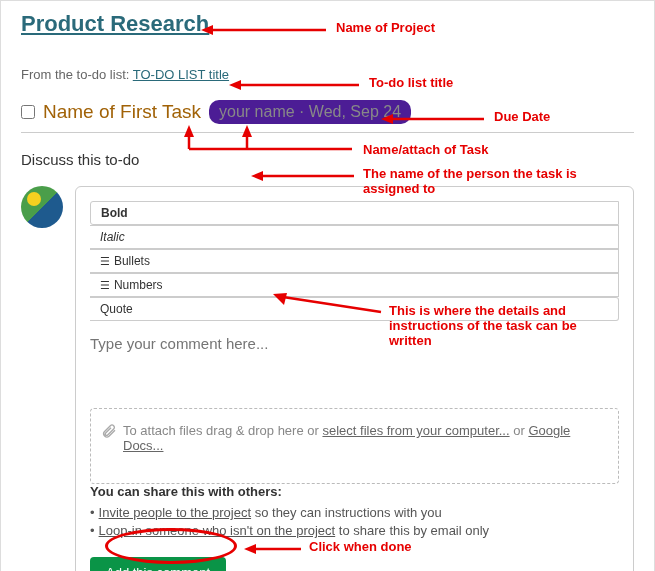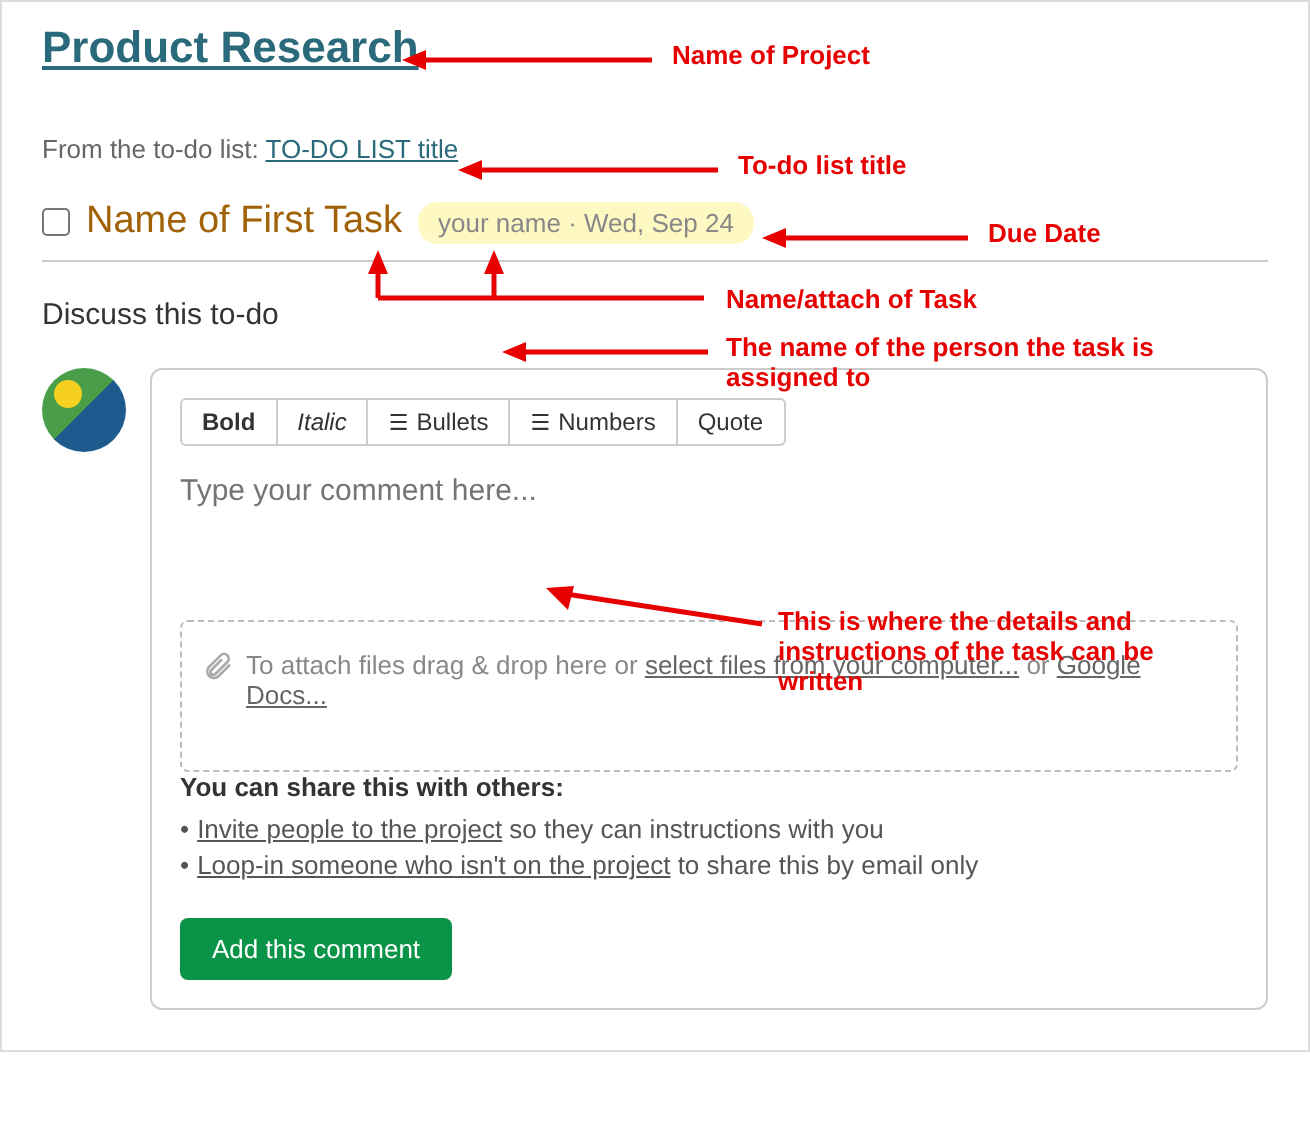--- a/index.html
+++ b/index.html
@@ -4,28 +4,28 @@
 <style>
   * { box-sizing: border-box; margin: 0; padding: 0; }
   body { font-family: "Helvetica Neue", Arial, sans-serif; font-size: 14px; color: #333; background: #fff; width: 655px; position: relative; }
   .page { padding: 10px 20px 20px 20px; position: relative; border: 1px solid #ddd; }
   .project-title { color: #2a6a7a; font-size: 22px; font-weight: bold; text-decoration: underline; margin-bottom: 30px; display: inline-block; }
   .from-line { font-size: 13px; color: #666; margin-bottom: 18px; }
   .todo-link { color: #2a6a7a; text-decoration: underline; }
   .task-row { display: flex; align-items: center; gap: 8px; margin-bottom: 8px; }
   .task-check { width: 14px; height: 14px; }
   .task-name { font-size: 19px; font-weight: 400; color: #a16207; }
-  .task-meta { background: #fef9c3; color: #888; font-size: 13px; padding: 3px 10px; border-radius: 10px; }
+  .task-meta { background: #4c1d95; color: #888; font-size: 16px; padding: 3px 10px; border-radius: 10px; }
   .divider { border: none; border-top: 1px solid #ccc; margin: 8px 0 18px 0; }
   .discuss-label { font-size: 15px; color: #333; margin-bottom: 18px; }
   .comment-area { display: flex; gap: 12px; }
   .avatar { width: 42px; height: 42px; border-radius: 50%; flex-shrink: 0; background: linear-gradient(135deg, #4a9e4a 0%, #4a9e4a 50%, #1e5a8e 50%, #1e5a8e 100%); position: relative; overflow: hidden; }
   .avatar::before { content: ""; position: absolute; width: 14px; height: 14px; background: #f5d020; border-radius: 50%; top: 6px; left: 6px; }
   .comment-box { flex: 1; border: 1px solid #ccc; border-radius: 6px; padding: 14px; }
-  .toolbar { display: flex; gap: 0; margin-bottom: 14px; }
+  .toolbar { display: flex; gap: 0; margin-bottom: 14px; flex-direction: column; }
   .toolbar button { background: #fff; border: 1px solid #ccc; padding: 4px 10px; font-size: 12px; color: #333; cursor: pointer; display: flex; align-items: center; gap: 4px; }
   .toolbar button:not(:first-child) { border-left: none; }
   .toolbar button:first-child { border-radius: 3px 0 0 3px; font-weight: bold; }
   .toolbar button:nth-child(2) { font-style: italic; }
   .toolbar button:last-child { border-radius: 0 3px 3px 0; }
   .tb-icon { font-size: 11px; }
   .comment-input { width: 100%; border: none; outline: none; font-size: 15px; color: #aaa; min-height: 70px; resize: none; font-family: inherit; }
   .attach-zone { border: 1px dashed #bbb; border-radius: 4px; padding: 14px 10px 30px 10px; font-size: 13px; color: #888; display: flex; align-items: flex-start; gap: 6px; }
   .clip-icon { color: #aaa; font-size: 16px; }
   .attach-link { color: #666; text-decoration: underline; }

